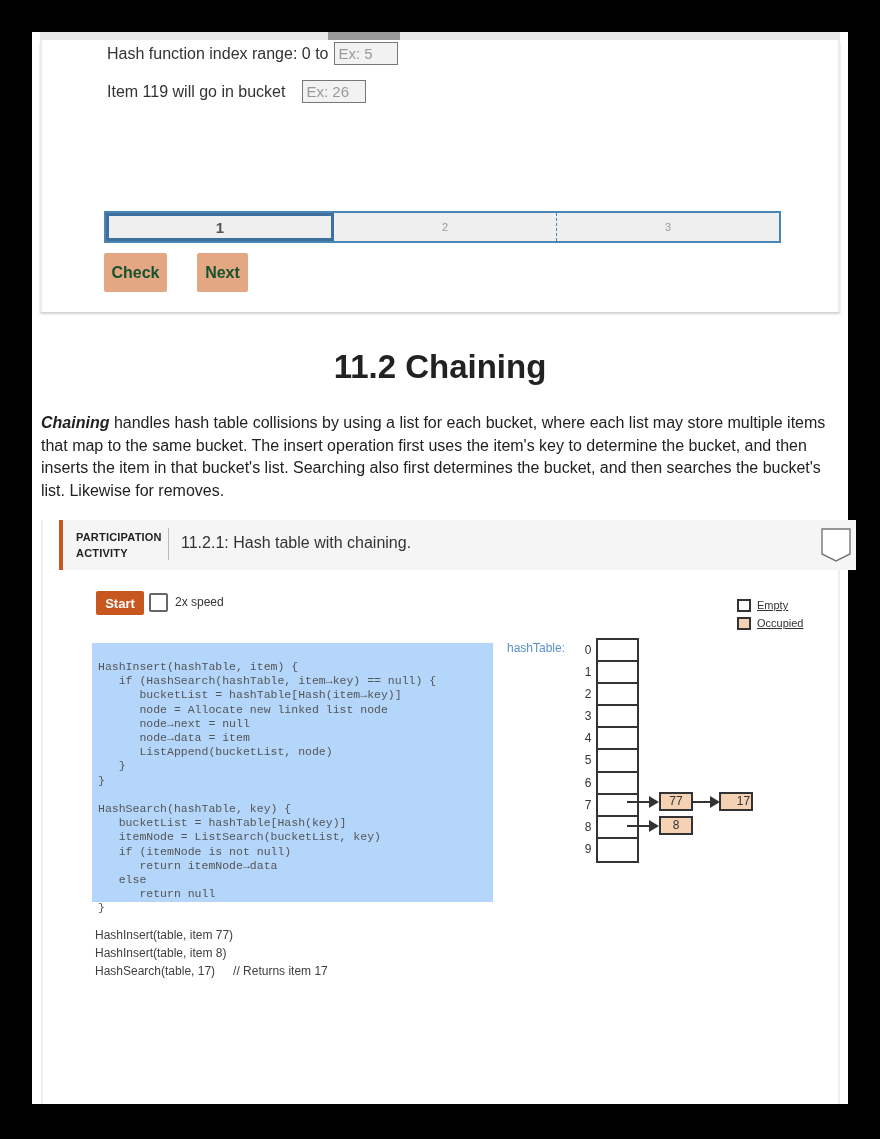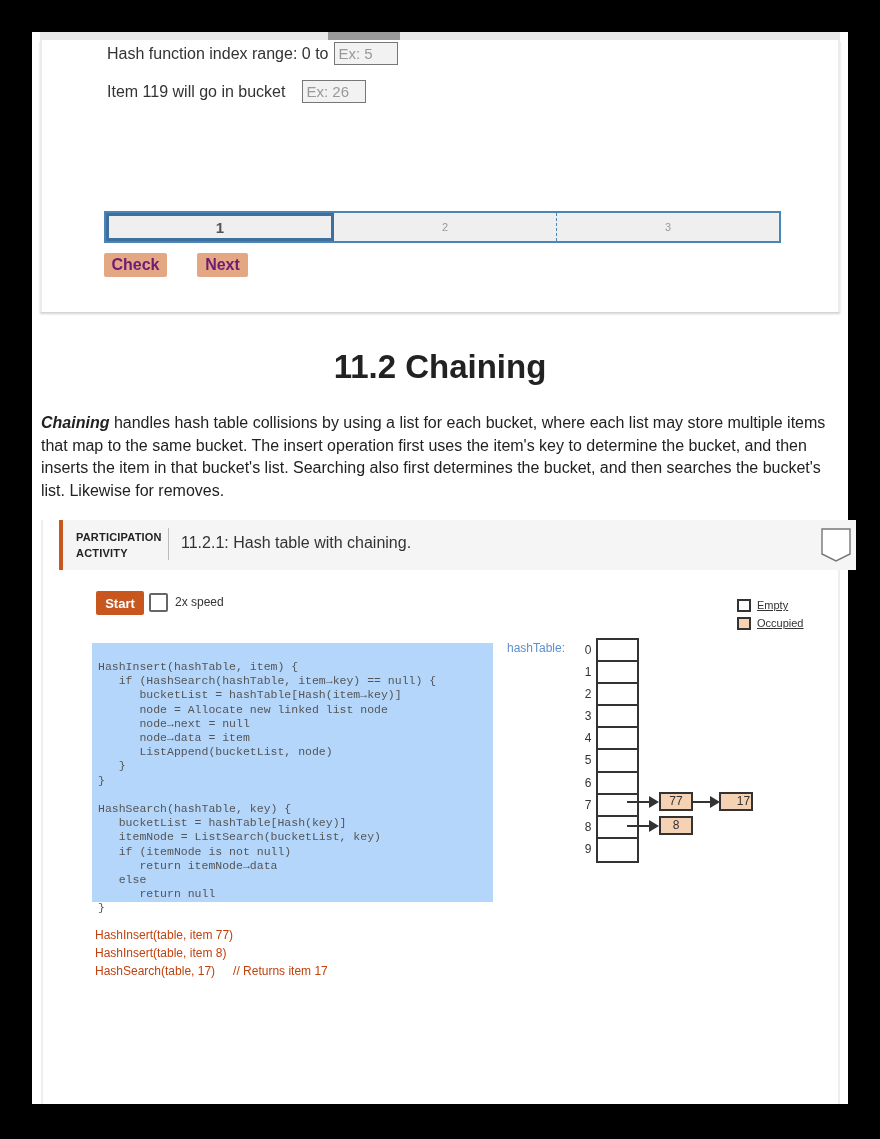--- a/index.html
+++ b/index.html
@@ -44,21 +44,21 @@
   .progress .seg {
     flex: 1; display: flex; align-items: center; justify-content: center;
     font-size: 11px; color: #999;
   }
   .progress .seg.active {
     border: 3px solid #3f6f9e; font-size: 15px; color: #555; font-weight: bold;
   }
   .progress .seg.s3 { border-left: 1px dashed #4a86b5; }
 
   .btn-orange {
-    position: absolute; top: 213px; height: 24px; background: #e3a784; color: #701a75;
+    position: absolute; top: 213px; height: 39px; background: #e3a784; color: #14532d;
     font-size: 16px; font-weight: bold; border: none; border-radius: 2px;
     display: flex; align-items: center; justify-content: center;
   }
   .btn-check { left: 62px; width: 63px; }
   .btn-next { left: 155px; width: 51px; }
 
   
   .section-title {
     position: absolute; left: 32px; top: 348px; width: 816px; text-align: center;
     font-size: 33px; color: #222;
@@ -122,21 +122,21 @@
   .arrow { position: absolute; height: 2px; background: #333; }
   .arrow::after {
     content: ""; position: absolute; right: -2px; top: -5px;
     border-left: 10px solid #333; border-top: 6px solid transparent; border-bottom: 6px solid transparent;
   }
   .node {
     position: absolute; height: 19px; width: 34px; background: #f6d2b5; border: 2px solid #333;
     font-size: 12px; color: #333; text-align: center; line-height: 15px;
   }
 
-  .calls { position: absolute; left: 52px; top: 406px; font-size: 12px; line-height: 18.2px; color: #c2410c; }
+  .calls { position: absolute; left: 52px; top: 406px; font-size: 12px; line-height: 18.2px; color: #404040; }
   .calls .comment { margin-left: 18px; }
 </style>
 </head>
 <body>
 
 <div class="page"></div>
 <div class="top-strip">
   <div class="grip"></div>
 </div>
 

